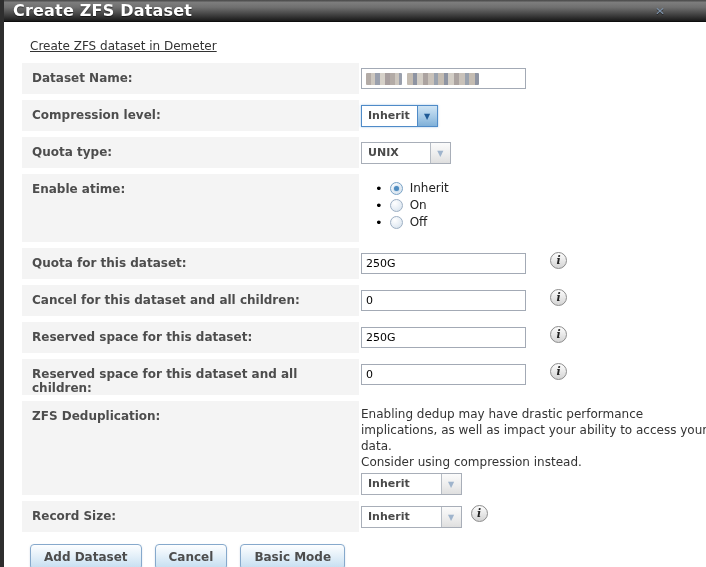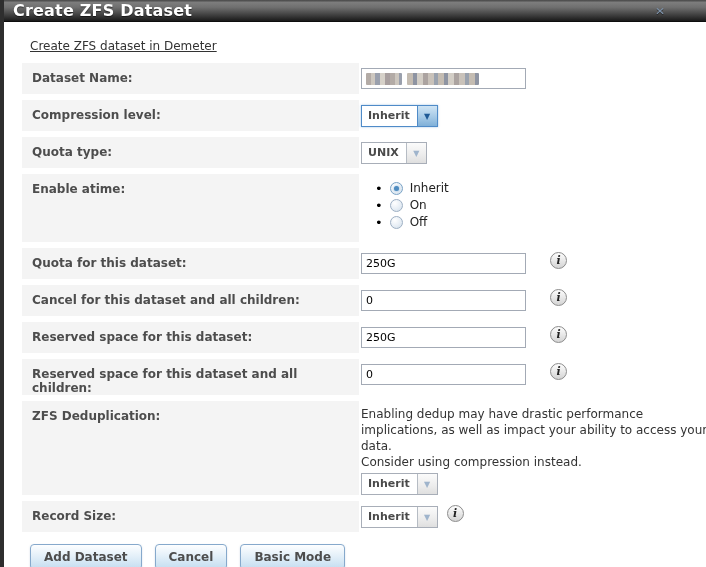--- a/index.html
+++ b/index.html
@@ -70,21 +70,21 @@
   }
   .dd .dd-btn {
     width:20px; display:flex; align-items:center; justify-content:center;
     font-size:8px;
   }
   .dd.blue { border:1px solid #4f8bc8; box-shadow:0 0 2px rgba(79,139,200,.5); }
   .dd.blue .dd-btn {
     background:linear-gradient(180deg,#cfe4f4 0%,#a9cce8 50%,#7fb0d8 100%);
     border-left:1px solid #4f8bc8; color:#1f5a96;
   }
-  .dd.gray { border:1px solid #a8aeb8; }
+  .dd.gray { border:1px solid #a8aeb8;gap:24px; }
   .dd.gray .dd-btn {
     background:linear-gradient(180deg,#fbfbfb 0%,#ececec 60%,#dfdfdf 100%);
     border-left:1px solid #b6bcc4; color:#9fb4cc;
   }
   
   .radio-list { list-style:none; margin:2px 0 0 14px; }
   .radio-list li { display:flex; align-items:center; margin-bottom:3px; }
   .bullet { color:#000; font-size:13px; margin-right:7px; line-height:13px; }
   .radio {
     width:13px; height:13px; border-radius:50%;

